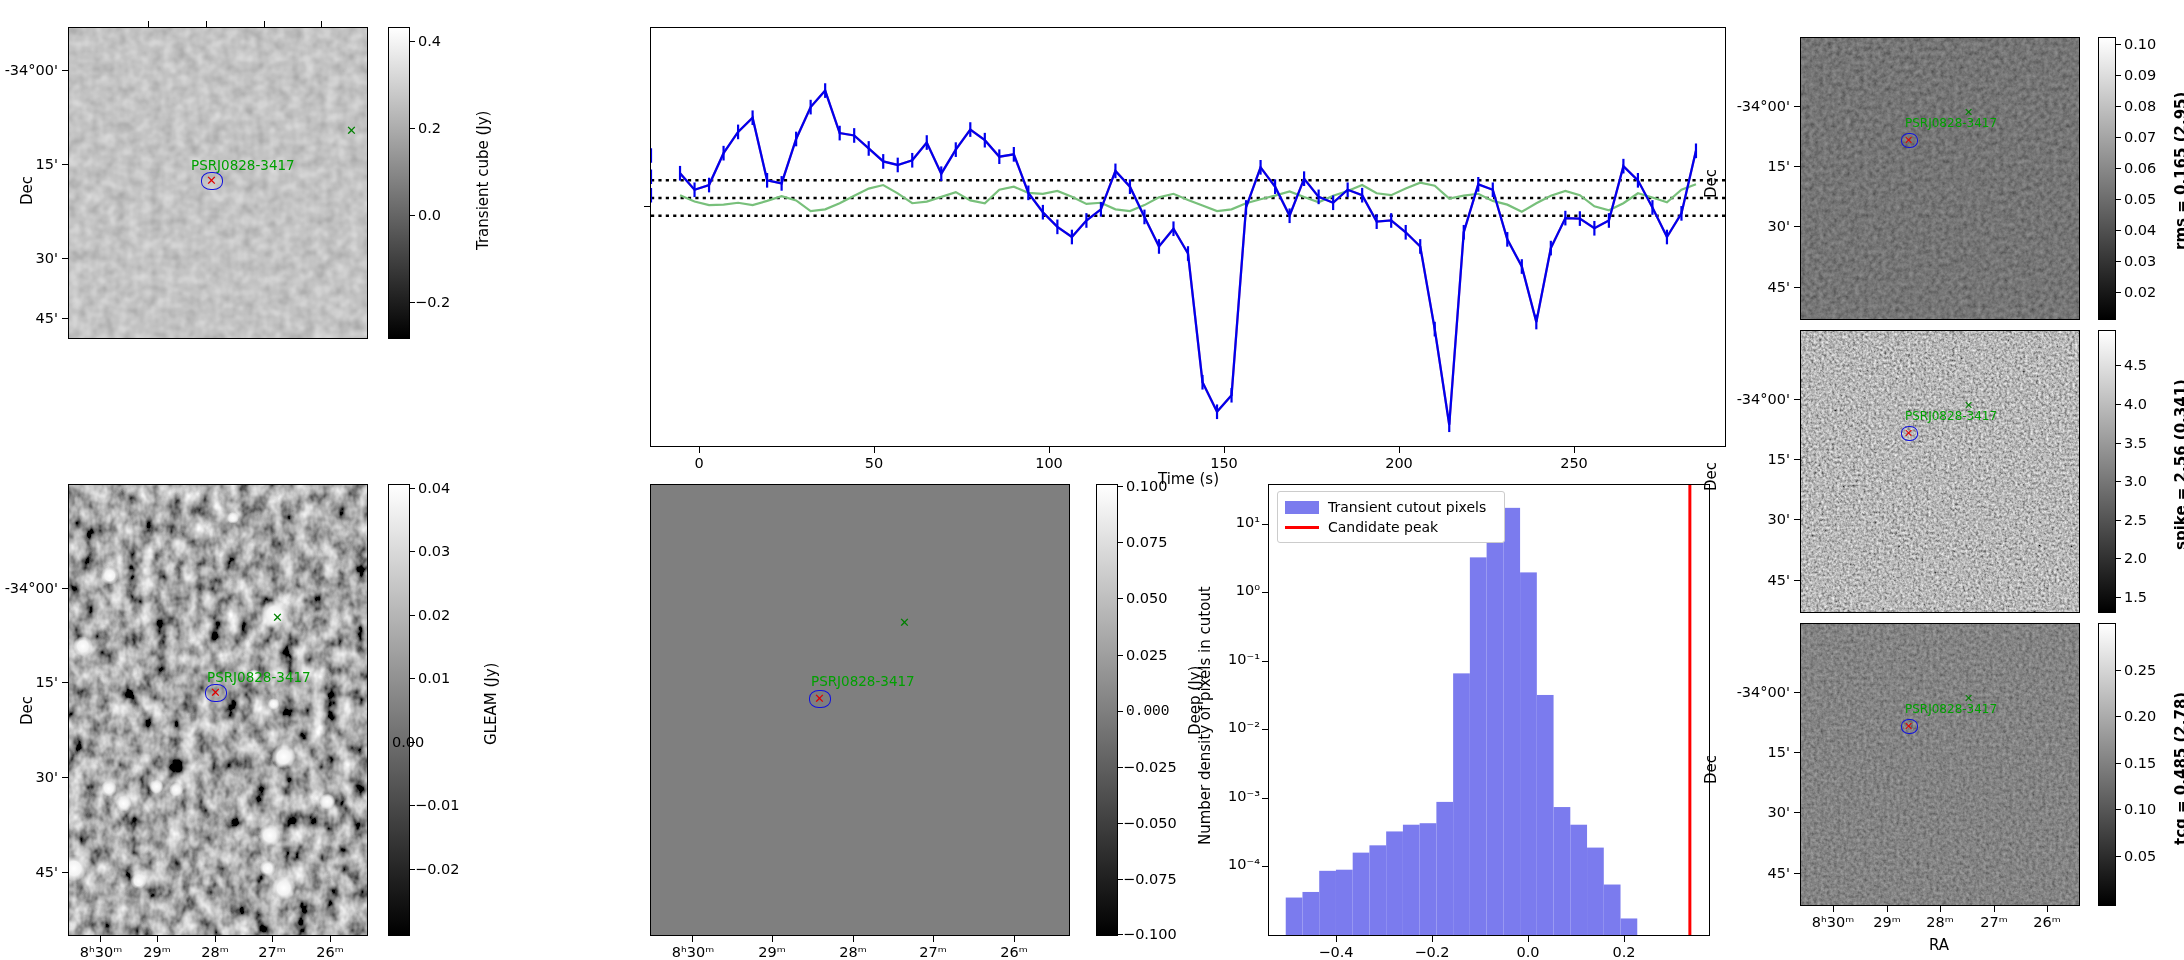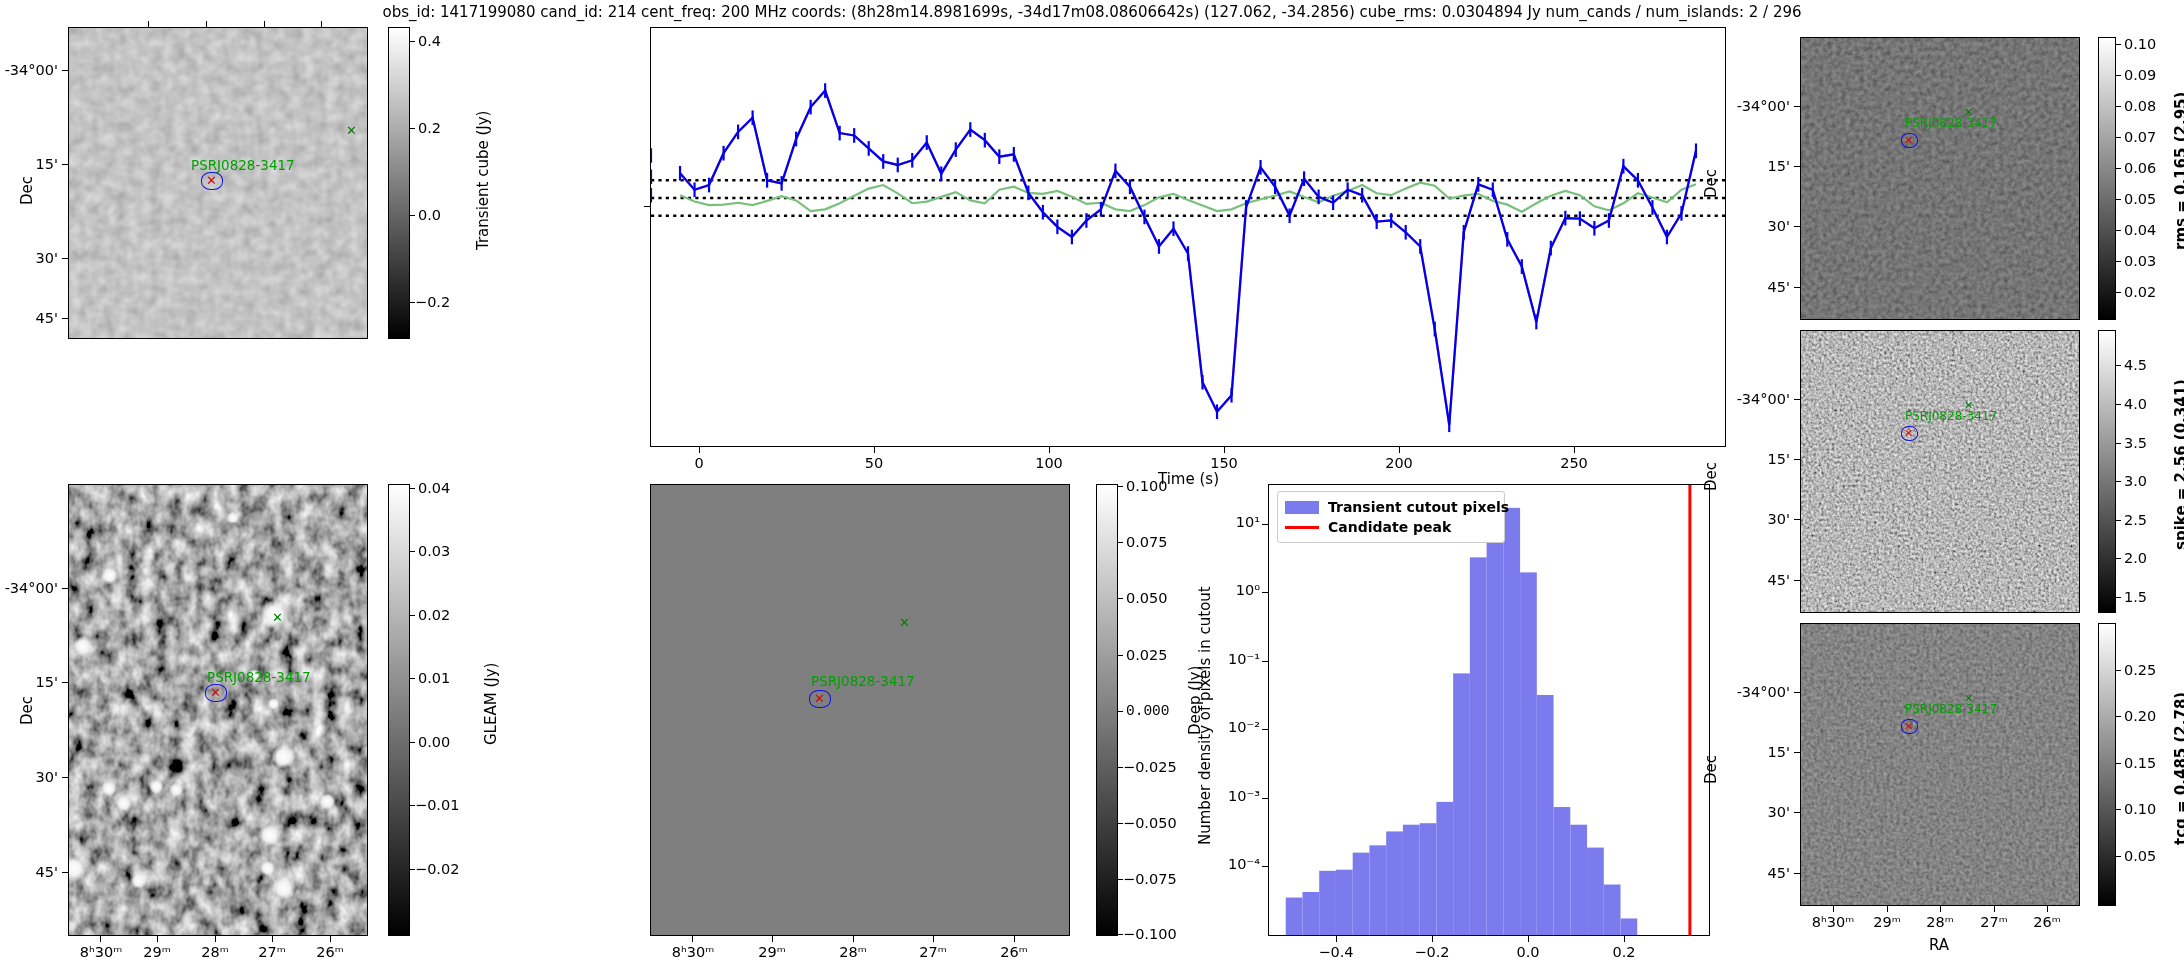--- a/index.html
+++ b/index.html
@@ -122,21 +122,20 @@
   .legbox  { position:absolute; left:0; top:1px; width:34px; height:13px; }
   .legcross-h { position:absolute; left:0; top:5.5px; width:34px; height:3px; background:#0000ee; }
   .legcross-v { position:absolute; left:15.5px; top:0px; width:3px; height:15px; background:#0000ee; }
   .legtext { color: #000; white-space: nowrap; }
 </style>
 </head>
 <body>
 
 <div class="figure">
 
-  <div class="suptitle">obs_id: 1417199080 cand_id: 214 cent_freq: 200 MHz coords: (8h28m14.8981699s, -34d17m08.08606642s) (127.062, -34.2856) cube_rms: 0.0304894 Jy num_cands / num_islands: 2 / 296</div>
 
   <div class="axes" id="ax-cube" style="left:68px; top:27px; width:300px; height:312px;">
     <svg class="noise" viewBox="0 0 300 312" preserveAspectRatio="none">
       <defs>
         <filter id="fcube" x="0" y="0" width="100%" height="100%">
           <feTurbulence type="fractalNoise" baseFrequency="0.10" numOctaves="3" seed="17" result="t"></feTurbulence>
           <feColorMatrix in="t" type="matrix" values="0 0 0 0 0.55  0 0 0 0 0.55  0 0 0 0 0.55  0.55 0.35 0 0 0.18"></feColorMatrix>
           <feComponentTransfer>
             <feFuncA type="table" tableValues="1 1"></feFuncA>
           </feComponentTransfer>
@@ -271,21 +270,21 @@
     <div class="tick" style="left:410px; top:551px; width:5px; height:1.3px;"></div>
     <div class="tick" style="left:410px; top:615px; width:5px; height:1.3px;"></div>
     <div class="tick" style="left:410px; top:678px; width:5px; height:1.3px;"></div>
     <div class="tick" style="left:410px; top:742px; width:5px; height:1.3px;"></div>
     <div class="tick" style="left:410px; top:805px; width:5px; height:1.3px;"></div>
     <div class="tick" style="left:410px; top:869px; width:5px; height:1.3px;"></div>
     <div class="tlab" style="left:418px; top:480px;">0.04</div>
     <div class="tlab" style="left:418px; top:543px;">0.03</div>
     <div class="tlab" style="left:418px; top:607px;">0.02</div>
     <div class="tlab" style="left:418px; top:670px;">0.01</div>
-    <div class="tlab" style="left:418px; top:734px;">0.00</div>
+    <div class="tlab" style="left:392px; top:734px;">0.00</div>
     <div class="tlab" style="left:415px; top:797px;">−0.01</div>
     <div class="tlab" style="left:415px; top:861px;">−0.02</div>
   </div>
   <div class="axlabel vlabel" style="left:482px; top:745px;">GLEAM (Jy)</div>
 
   <div class="axes" id="ax-lc" style="left:650px; top:27px; width:1076px; height:420px; background:#fff;">
     <svg id="lc-svg" viewBox="0 0 1076 420" preserveAspectRatio="none" style="position:absolute;left:0;top:0;width:100%;height:100%;">
         <line x1="0" x2="1076" y1="153.05084745762713" y2="153.05084745762713" stroke="#000000" stroke-width="2.6" stroke-dasharray="3.2 4.2" stroke-linecap="butt"></line>
         <line x1="0" x2="1076" y1="170.84745762711864" y2="170.84745762711864" stroke="#000000" stroke-width="2.6" stroke-dasharray="3.2 4.2" stroke-linecap="butt"></line>
         <line x1="0" x2="1076" y1="188.64406779661013" y2="188.64406779661013" stroke="#000000" stroke-width="2.6" stroke-dasharray="3.2 4.2" stroke-linecap="butt"></line>
@@ -451,21 +450,21 @@
         <rect x="269.04347826086956" y="210.8986384785211" width="16.815217391304373" height="241.1013615214789" fill="#7b7bee" stroke="none"></rect>
         <rect x="285.85869565217394" y="323.48608529283797" width="16.815217391304316" height="128.51391470716203" fill="#7b7bee" stroke="none"></rect>
         <rect x="302.67391304347825" y="341.2247170137055" width="16.815217391304373" height="110.77528298629448" fill="#7b7bee" stroke="none"></rect>
         <rect x="319.4891304347826" y="364.2096172506508" width="16.815217391304373" height="87.79038274934919" fill="#7b7bee" stroke="none"></rect>
         <rect x="336.304347826087" y="401.2992544554677" width="16.815217391304373" height="50.70074554453231" fill="#7b7bee" stroke="none"></rect>
         <rect x="353.11956521739137" y="435.39503075152277" width="16.81521739130426" height="16.604969248477232" fill="#7b7bee" stroke="none"></rect>
         <line x1="422.7826086956522" x2="422.7826086956522" y1="0" y2="452" stroke="#ff0000" stroke-width="3"></line>
       </svg>
   </div>
 
-  <div class="legend" style="left:1277px; top:491px; width:228px;font-weight:bold;">
+  <div class="legend" style="left:1277px; top:491px; width:228px;">
     <div class="legrow">
       <span class="legswatch">
         <span class="legbox" id="hsw0" style="background: rgb(123, 123, 238);"></span>
       </span>
       <span class="legtext">Transient cutout pixels</span>
     </div>
     <div class="legrow">
       <span class="legswatch">
         <span class="legline" id="hsw1" style="background: rgb(255, 0, 0); height: 3px;"></span>
       </span>

